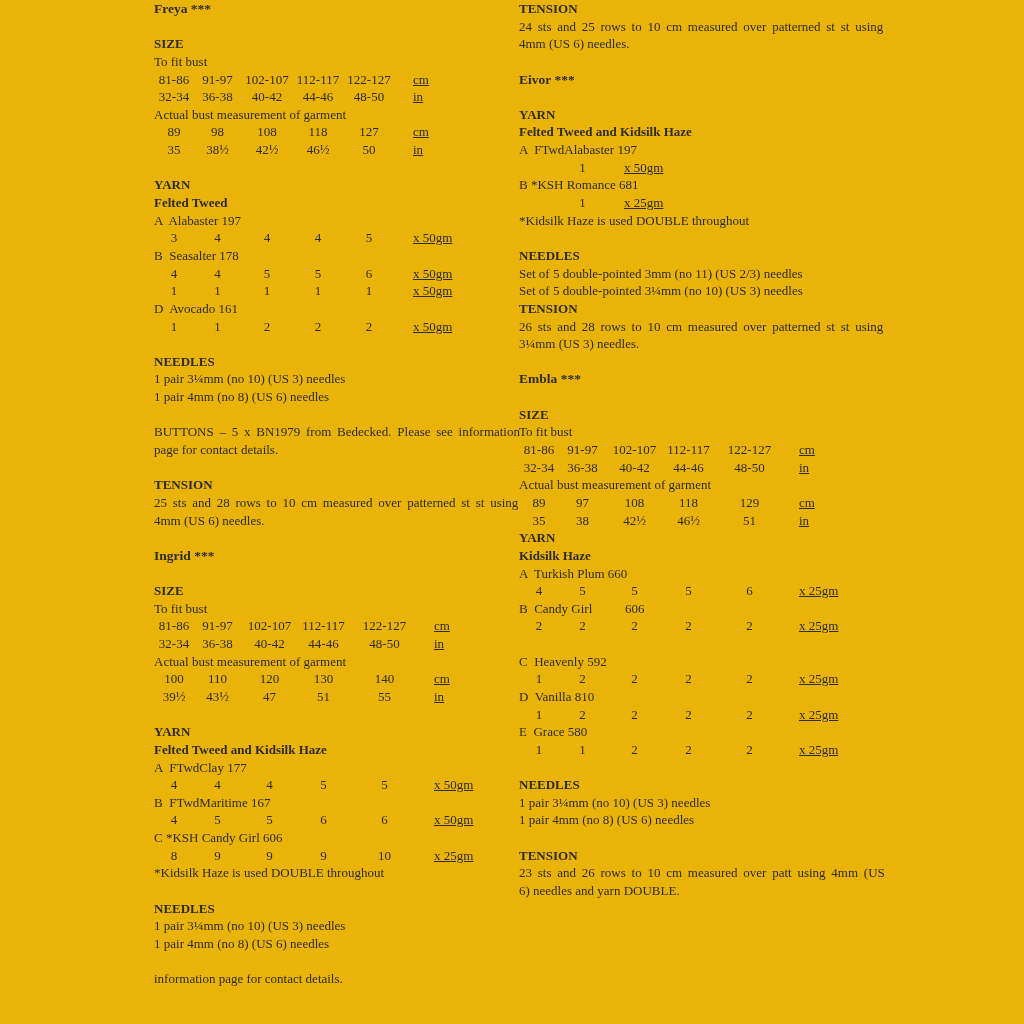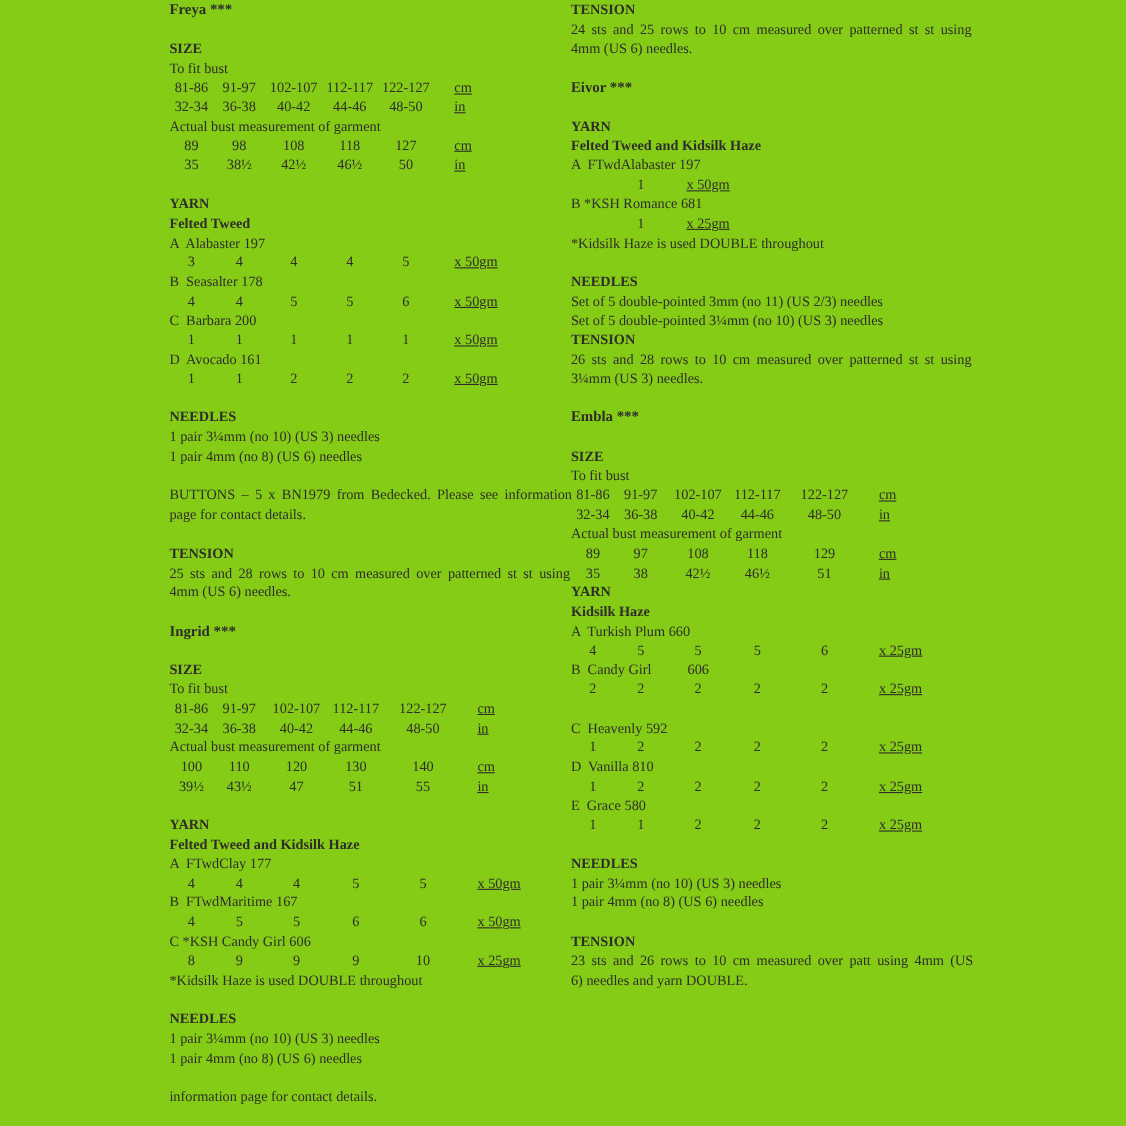--- a/index.html
+++ b/index.html
@@ -1,20 +1,20 @@
 <!DOCTYPE html>
 <html><head>
 <meta charset="utf-8">
 <style>
   html, body { margin: 0; padding: 0; background: #ffffff; }
   .page {
     position: relative;
     width: 1024px;
     height: 1024px;
-    background: #84cc16;
+    background: #eab308;
     overflow: hidden;
     font-family: "Liberation Serif", "DejaVu Serif", serif;
     color: #2f2d2b;
   }
   .col { position: absolute; top: 0; }
   .col-left  { left: 154px; width: 356px; }
   .col-right { left: 519px; width: 356px; }
 
   .line {
     height: 17.65px;
@@ -65,21 +65,20 @@
       <div class="line p">Actual bust measurement of garment</div>
       <div class="line row"><span class="c c1">89</span><span class="c c2">98</span><span class="c c3">108</span><span class="c c4">118</span><span class="c c5">127</span><span class="u">cm</span></div>
       <div class="line row"><span class="c c1">35</span><span class="c c2">38½</span><span class="c c3">42½</span><span class="c c4">46½</span><span class="c c5">50</span><span class="u">in</span></div>
       <div class="line blank"></div>
       <div class="line h">YARN</div>
       <div class="line b">Felted Tweed</div>
       <div class="line p">A  Alabaster 197</div>
       <div class="line row"><span class="c c1">3</span><span class="c c2">4</span><span class="c c3">4</span><span class="c c4">4</span><span class="c c5">5</span><span class="u">x 50gm</span></div>
       <div class="line p">B  Seasalter 178</div>
       <div class="line row"><span class="c c1">4</span><span class="c c2">4</span><span class="c c3">5</span><span class="c c4">5</span><span class="c c5">6</span><span class="u">x 50gm</span></div>
-      <div class="line p">C  Barbara 200</div>
       <div class="line row"><span class="c c1">1</span><span class="c c2">1</span><span class="c c3">1</span><span class="c c4">1</span><span class="c c5">1</span><span class="u">x 50gm</span></div>
       <div class="line p">D  Avocado 161</div>
       <div class="line row"><span class="c c1">1</span><span class="c c2">1</span><span class="c c3">2</span><span class="c c4">2</span><span class="c c5">2</span><span class="u">x 50gm</span></div>
       <div class="line blank"></div>
       <div class="line h">NEEDLES</div>
       <div class="line p">1 pair 3¼mm (no 10) (US 3) needles</div>
       <div class="line p">1 pair 4mm (no 8) (US 6) needles</div>
       <div class="line blank"></div>
       <div class="line bt j"><span class="bt-label">BUTTONS</span><span> – 5 x BN1979 from Bedecked. Please see information</span></div>
       <div class="line p">page for contact details.</div>

